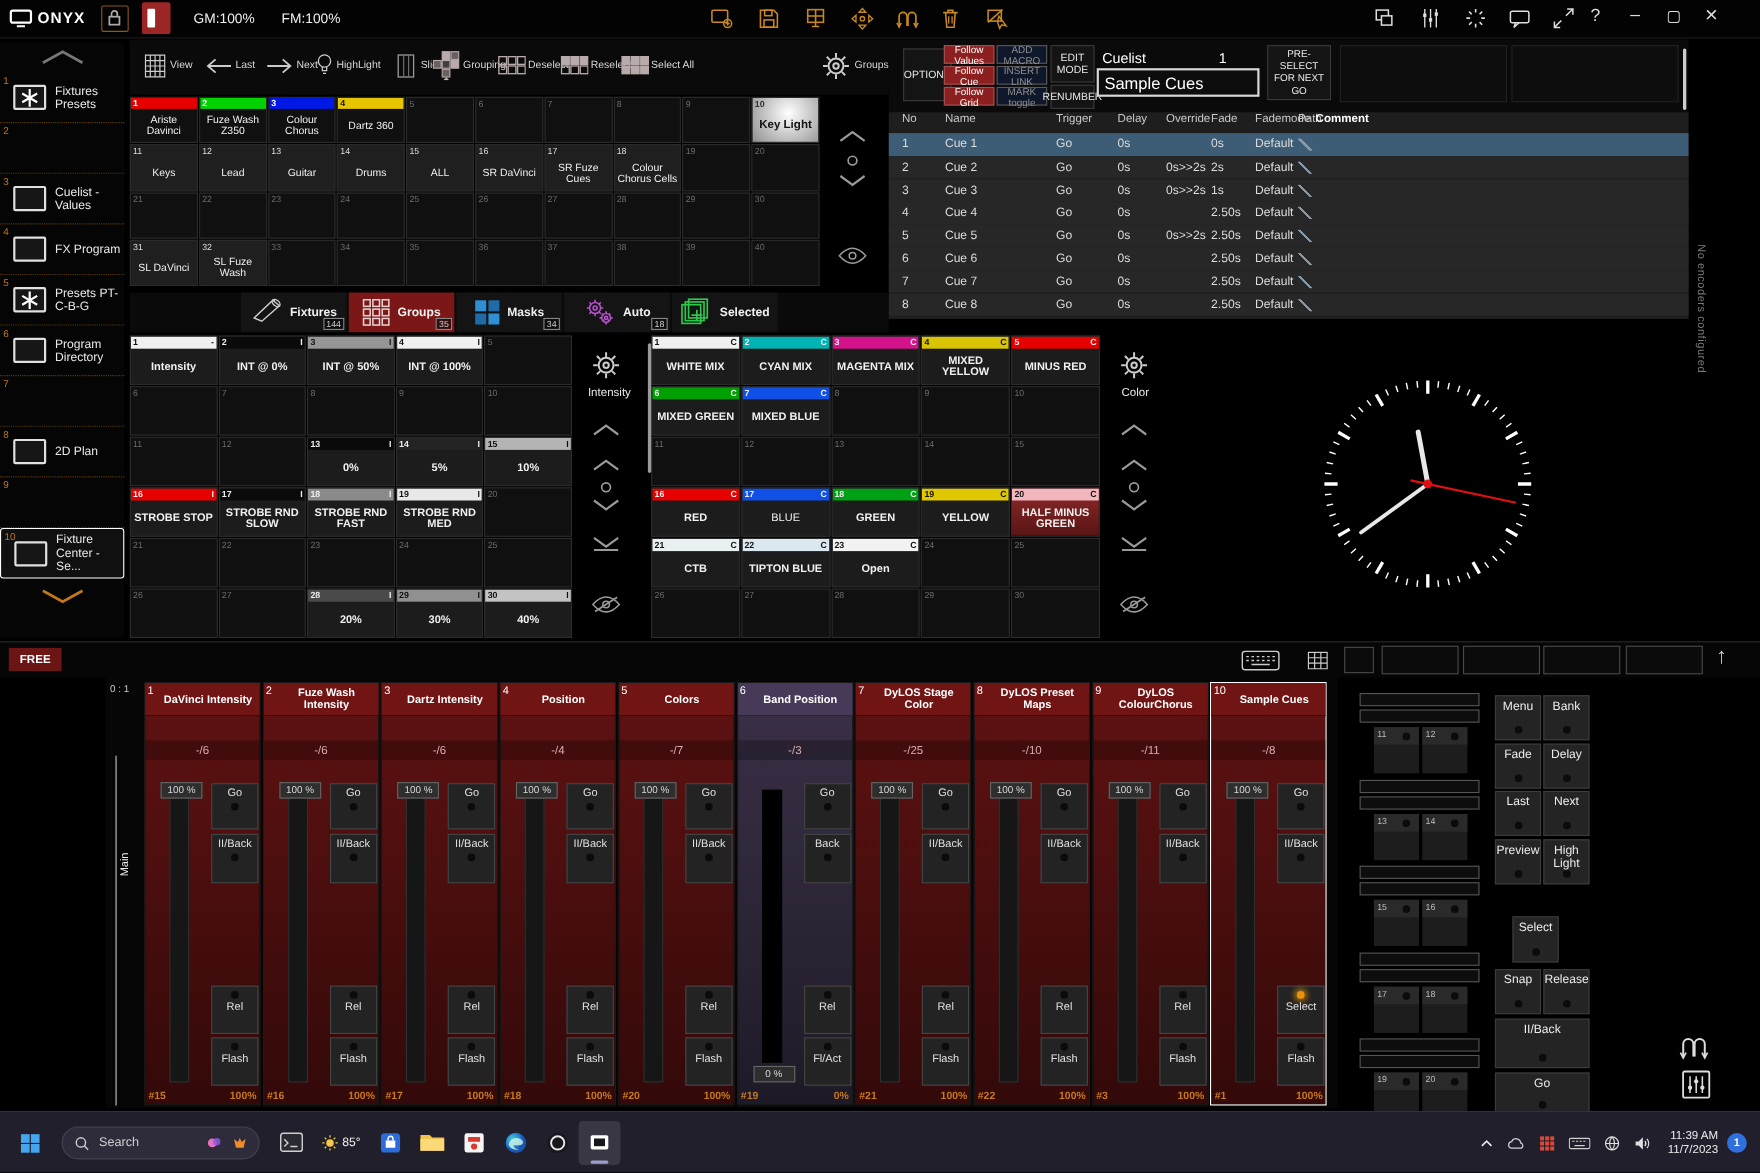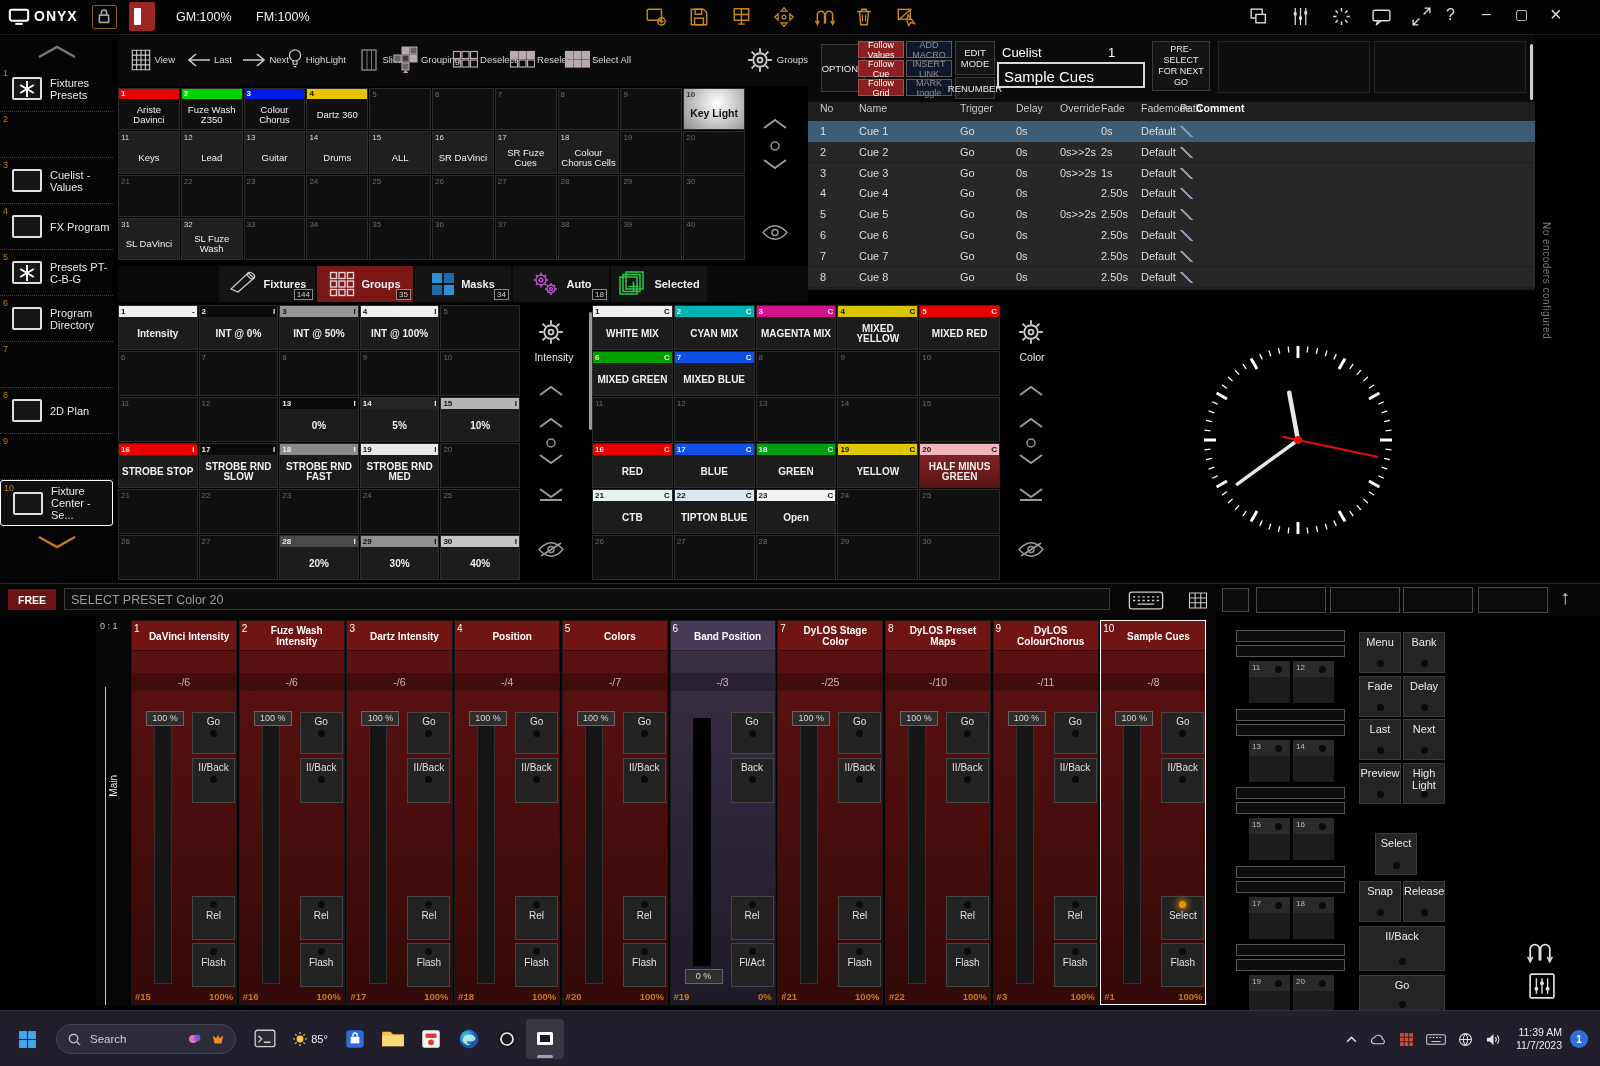--- a/index.html
+++ b/index.html
@@ -836,21 +836,21 @@
           <div style="position: absolute; left: 2px; top: 0px; font-weight: bold; font-size: 8px;">4</div>
           <div style="position: absolute; right: 2px; top: 0px; font-weight: bold; font-size: 8px;">C</div>
         </div>
         <div class="lab" style="font-size: 10px; font-weight: bold; top: 13px;">MIXED YELLOW</div>
       </div>
       <div class="gcell" style="background: rgb(28, 28, 28);">
         <div class="ghead" style="background: rgb(230, 0, 0); height: 11px; line-height: 11px; color: rgb(238, 238, 238);">
           <div style="position: absolute; left: 2px; top: 0px; font-weight: bold; font-size: 8px;">5</div>
           <div style="position: absolute; right: 2px; top: 0px; font-weight: bold; font-size: 8px;">C</div>
         </div>
-        <div class="lab" style="font-size: 10px; font-weight: bold; top: 13px;">MIXED RED</div>
+        <div class="lab" style="font-size: 10px; font-weight: bold; top: 13px;">MINUS RED</div>
       </div>
       <div class="gcell" style="background: rgb(28, 28, 28);">
         <div class="ghead" style="background: rgb(0, 160, 0); height: 11px; line-height: 11px; color: rgb(238, 238, 238);">
           <div style="position: absolute; left: 2px; top: 0px; font-weight: bold; font-size: 8px;">6</div>
           <div style="position: absolute; right: 2px; top: 0px; font-weight: bold; font-size: 8px;">C</div>
         </div>
         <div class="lab" style="font-size: 10px; font-weight: bold; top: 13px;">MIXED GREEN</div>
       </div>
       <div class="gcell" style="background: rgb(28, 28, 28);">
         <div class="ghead" style="background: rgb(16, 80, 230); height: 11px; line-height: 11px; color: rgb(238, 238, 238);">
@@ -888,21 +888,21 @@
           <div style="position: absolute; left: 2px; top: 0px; font-weight: bold; font-size: 8px;">16</div>
           <div style="position: absolute; right: 2px; top: 0px; font-weight: bold; font-size: 8px;">C</div>
         </div>
         <div class="lab" style="font-size: 10px; font-weight: bold; top: 13px;">RED</div>
       </div>
       <div class="gcell" style="background: rgb(28, 28, 28);">
         <div class="ghead" style="background: rgb(16, 80, 230); height: 11px; line-height: 11px; color: rgb(238, 238, 238);">
           <div style="position: absolute; left: 2px; top: 0px; font-weight: bold; font-size: 8px;">17</div>
           <div style="position: absolute; right: 2px; top: 0px; font-weight: bold; font-size: 8px;">C</div>
         </div>
-        <div class="lab" style="font-size: 10px; font-weight: bold; top: 13px; text-align: center;">BLUE</div>
+        <div class="lab" style="font-size: 10px; font-weight: normal; top: 13px; text-align: center;">BLUE</div>
       </div>
       <div class="gcell" style="background: rgb(28, 28, 28);">
         <div class="ghead" style="background: rgb(0, 160, 20); height: 11px; line-height: 11px; color: rgb(238, 238, 238);">
           <div style="position: absolute; left: 2px; top: 0px; font-weight: bold; font-size: 8px;">18</div>
           <div style="position: absolute; right: 2px; top: 0px; font-weight: bold; font-size: 8px;">C</div>
         </div>
         <div class="lab" style="font-size: 10px; font-weight: bold; top: 13px;">GREEN</div>
       </div>
       <div class="gcell" style="background: rgb(28, 28, 28);">
         <div class="ghead" style="background: rgb(224, 200, 0); height: 11px; line-height: 11px; color: rgb(17, 17, 17);">
@@ -1185,21 +1185,20 @@
           <div class="cc" style="left: 333px;">Default</div>
           <div class="pathslash" style="left: 372px;"></div>
         </div>
       </div>
   </div>
 
   <div id="encnote">No encoders configured</div>
 
   <div id="cmdbar">
     <div id="freebtn">FREE</div>
-    <div id="cmdinput">SELECT PRESET Color 20</div>
     <span class="a" style="left:1128px;top:7px">
         <svg width="36" height="19" viewBox="0 0 30 16">
           <rect x="1" y="1" width="28" height="14" rx="2" fill="none" stroke="#ccc" stroke-width="1.1"></rect>
           <path d="M4 5h2M8 5h2M12 5h2M16 5h2M20 5h2M24 5h2M4 8h2M8 8h2M12 8h2M16 8h2M20 8h2M24 8h2M8 11h14" stroke="#ccc" stroke-width="1.1"></path>
         </svg>
       </span>
     <span class="a" style="left:1188px;top:8px">
         <svg width="20" height="17" viewBox="0 0 18 16">
           <path d="M1 1h16v14H1zM1 5.6h16M1 10.2h16M6.3 1v14M11.6 1v14" fill="none" stroke="#ccc" stroke-width="1"></path>
         </svg>

